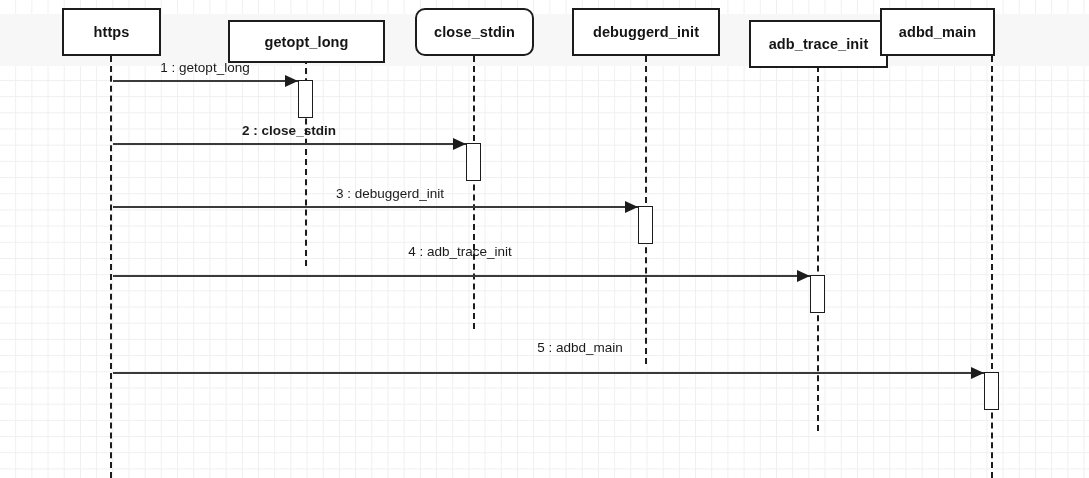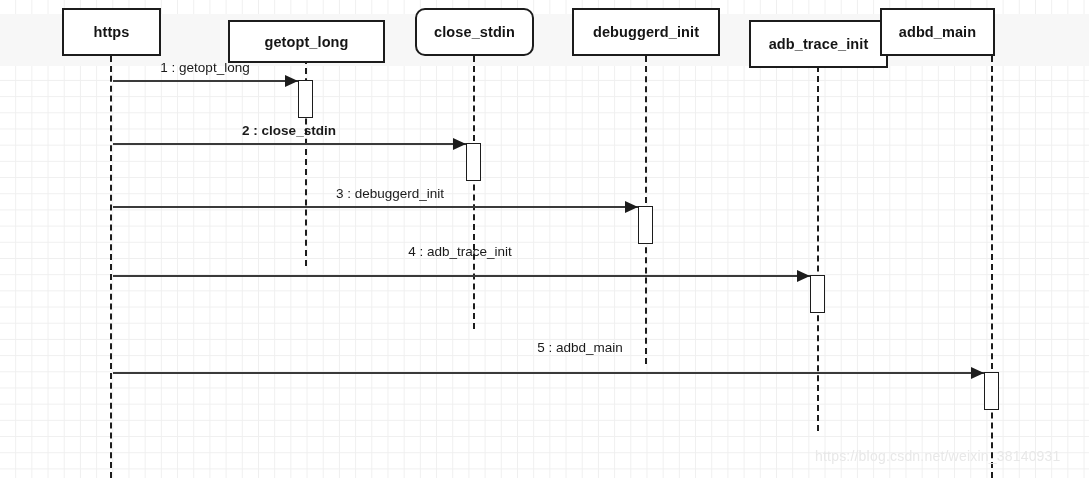--- a/index.html
+++ b/index.html
@@ -152,15 +152,14 @@
       <div class="msg-label" style="left: 548px; top: 340px; margin-left: 32px;">5 : adbd_main</div>
     </div>
   <div id="activations-layer">
       <div class="activation" style="left: 298px; top: 80px; height: 38px;"></div>
       <div class="activation" style="left: 466px; top: 143px; height: 38px;"></div>
       <div class="activation" style="left: 638px; top: 206px; height: 38px;"></div>
       <div class="activation" style="left: 810px; top: 275px; height: 38px;"></div>
       <div class="activation" style="left: 984px; top: 372px; height: 38px;"></div>
     </div>
 
-  <div class="watermark" style="left: 815px; top: 448px;">https://blog.csdn.net/weixin_38140931</div>
 
 </div>
 
 </body></html>

